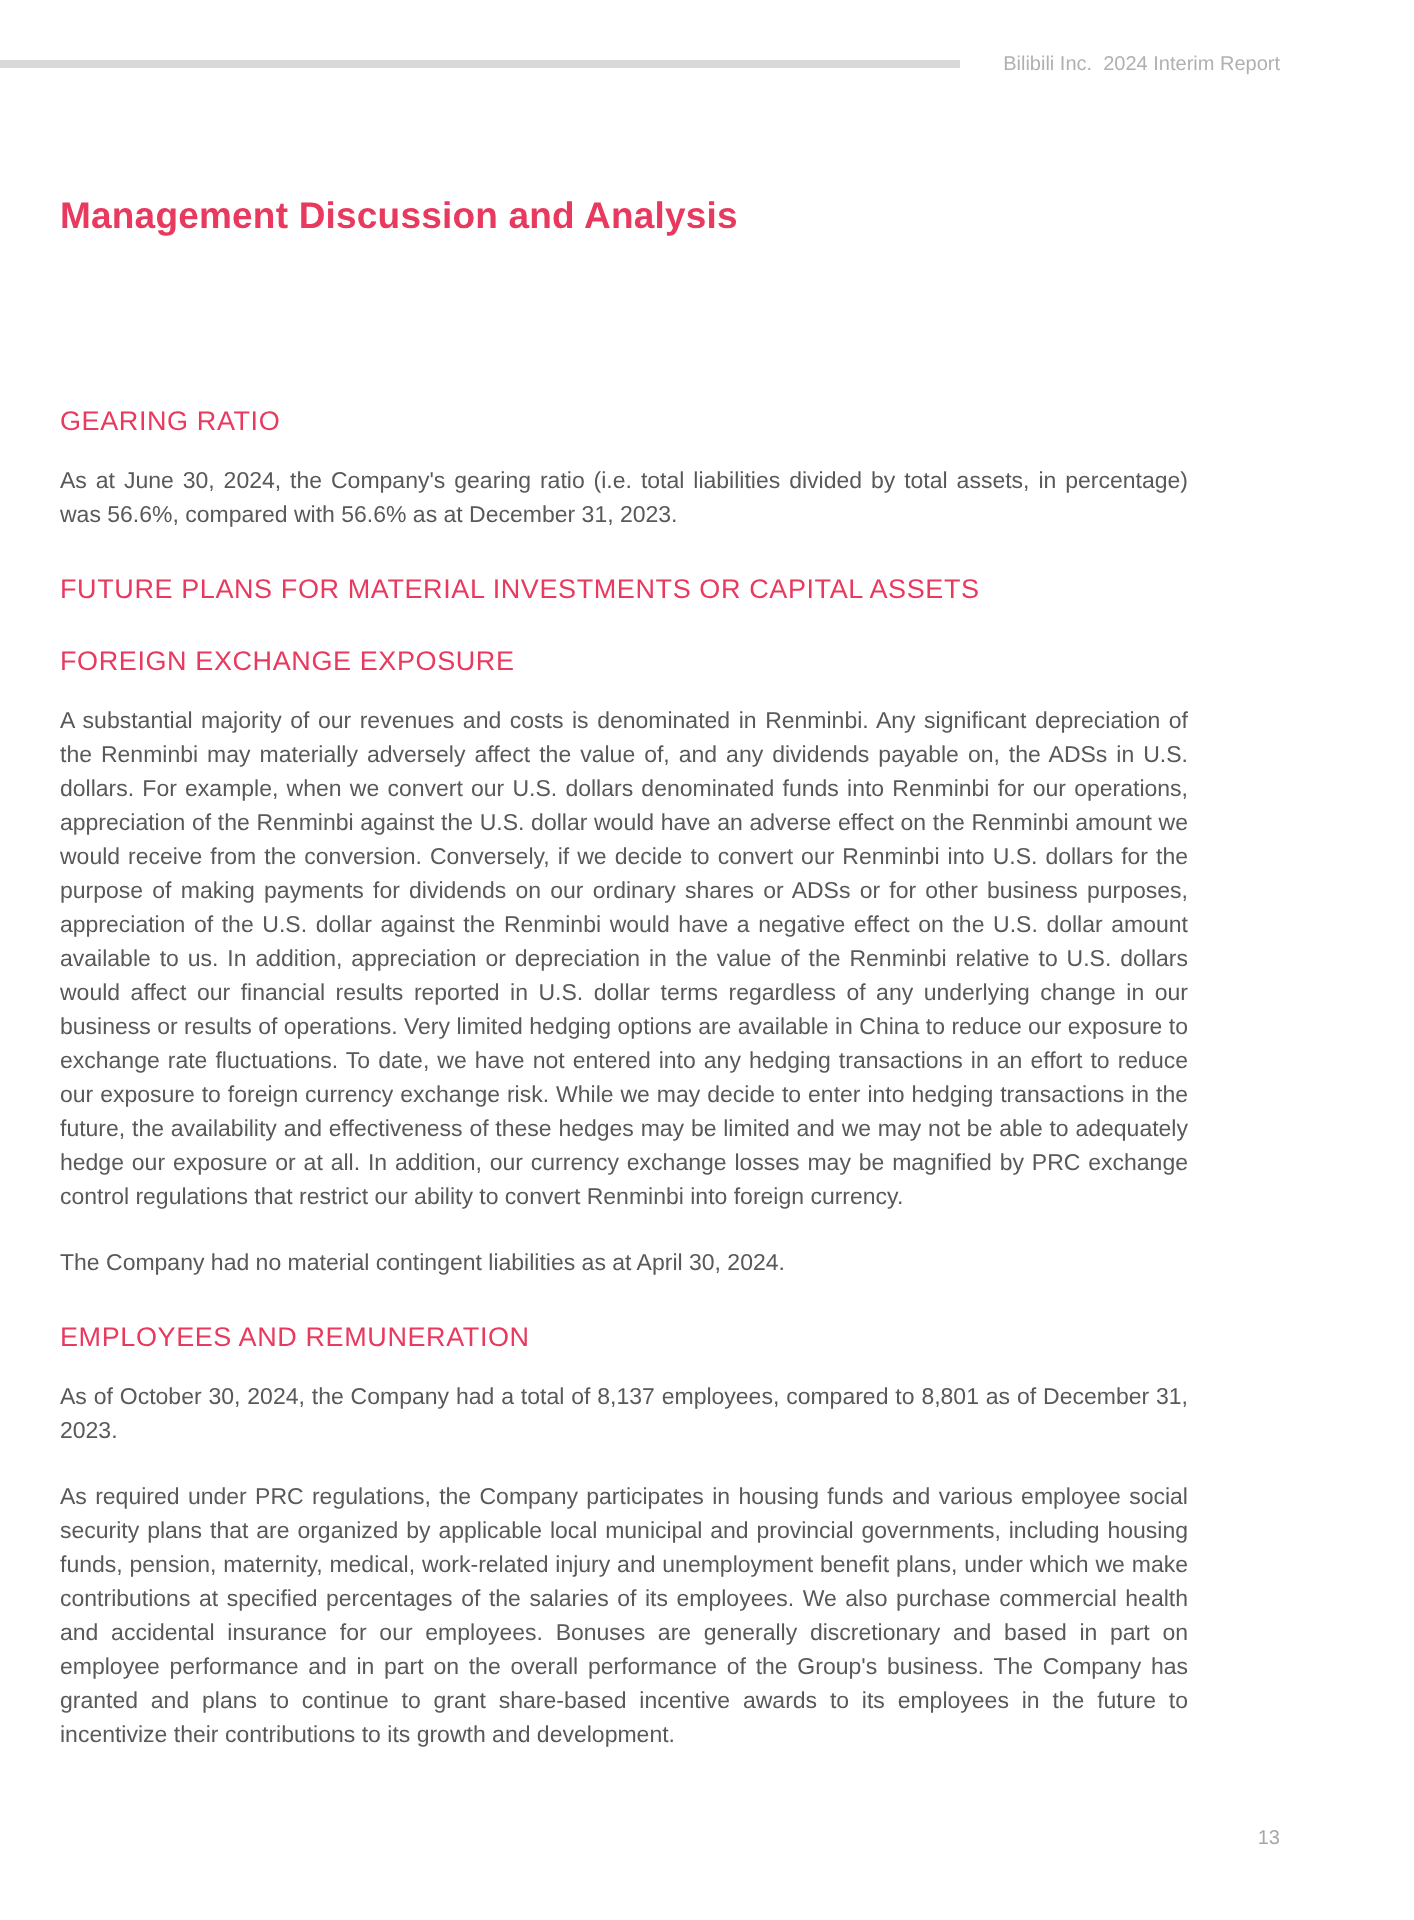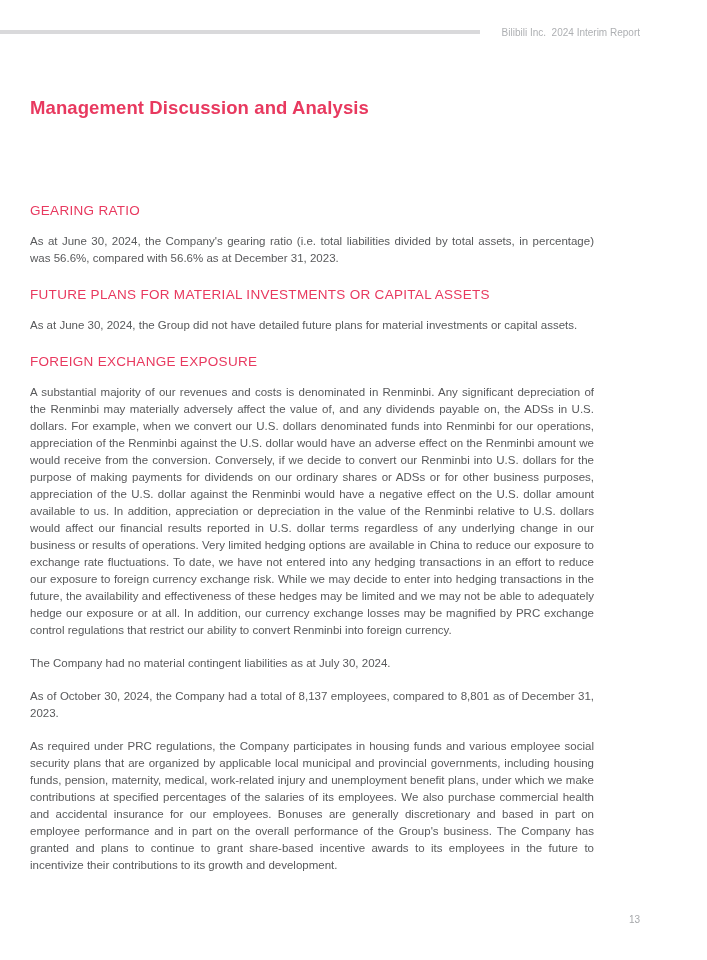--- a/index.html
+++ b/index.html
@@ -92,33 +92,33 @@
 
     <h1 class="page-title">Management Discussion and Analysis</h1>
 
     <div class="section">
       <h2 class="section-heading">GEARING RATIO</h2>
       <p class="body-para">As at June 30, 2024, the Company's gearing ratio (i.e. total liabilities divided by total assets, in percentage) was 56.6%, compared with 56.6% as at December 31, 2023.</p>
     </div>
 
     <div class="section">
       <h2 class="section-heading">FUTURE PLANS FOR MATERIAL INVESTMENTS OR CAPITAL ASSETS</h2>
-      <p class="body-para">As at June 30, 2024, the Group did not have detailed future plans for material investments or capital assets.</p>
     </div>
 
     <div class="section">
       <h2 class="section-heading">FOREIGN EXCHANGE EXPOSURE</h2>
       <p class="body-para">A substantial majority of our revenues and costs is denominated in Renminbi. Any significant depreciation of the Renminbi may materially adversely affect the value of, and any dividends payable on, the ADSs in U.S. dollars. For example, when we convert our U.S. dollars denominated funds into Renminbi for our operations, appreciation of the Renminbi against the U.S. dollar would have an adverse effect on the Renminbi amount we would receive from the conversion. Conversely, if we decide to convert our Renminbi into U.S. dollars for the purpose of making payments for dividends on our ordinary shares or ADSs or for other business purposes, appreciation of the U.S. dollar against the Renminbi would have a negative effect on the U.S. dollar amount available to us. In addition, appreciation or depreciation in the value of the Renminbi relative to U.S. dollars would affect our financial results reported in U.S. dollar terms regardless of any underlying change in our business or results of operations. Very limited hedging options are available in China to reduce our exposure to exchange rate fluctuations. To date, we have not entered into any hedging transactions in an effort to reduce our exposure to foreign currency exchange risk. While we may decide to enter into hedging transactions in the future, the availability and effectiveness of these hedges may be limited and we may not be able to adequately hedge our exposure or at all. In addition, our currency exchange losses may be magnified by PRC exchange control regulations that restrict our ability to convert Renminbi into foreign currency.</p>
     </div>
 
     <div class="section">
-      <p class="body-para">The Company had no material contingent liabilities as at July 30, 2024.</p>
+      <p class="body-para">The Company had no material contingent liabilities as at April 30, 2024.</p>
     </div>
 
     <div class="section">
+      <h2 class="section-heading">EMPLOYEES AND REMUNERATION</h2>
       <p class="body-para">As of October 30, 2024, the Company had a total of 8,137 employees, compared to 8,801 as of December 31, 2023.</p>
       <p class="body-para">As required under PRC regulations, the Company participates in housing funds and various employee social security plans that are organized by applicable local municipal and provincial governments, including housing funds, pension, maternity, medical, work-related injury and unemployment benefit plans, under which we make contributions at specified percentages of the salaries of its employees. We also purchase commercial health and accidental insurance for our employees. Bonuses are generally discretionary and based in part on employee performance and in part on the overall performance of the Group's business. The Company has granted and plans to continue to grant share-based incentive awards to its employees in the future to incentivize their contributions to its growth and development.</p>
     </div>
 
   </div>
 
   <div class="page-number">13</div>
 
 </div>
 

